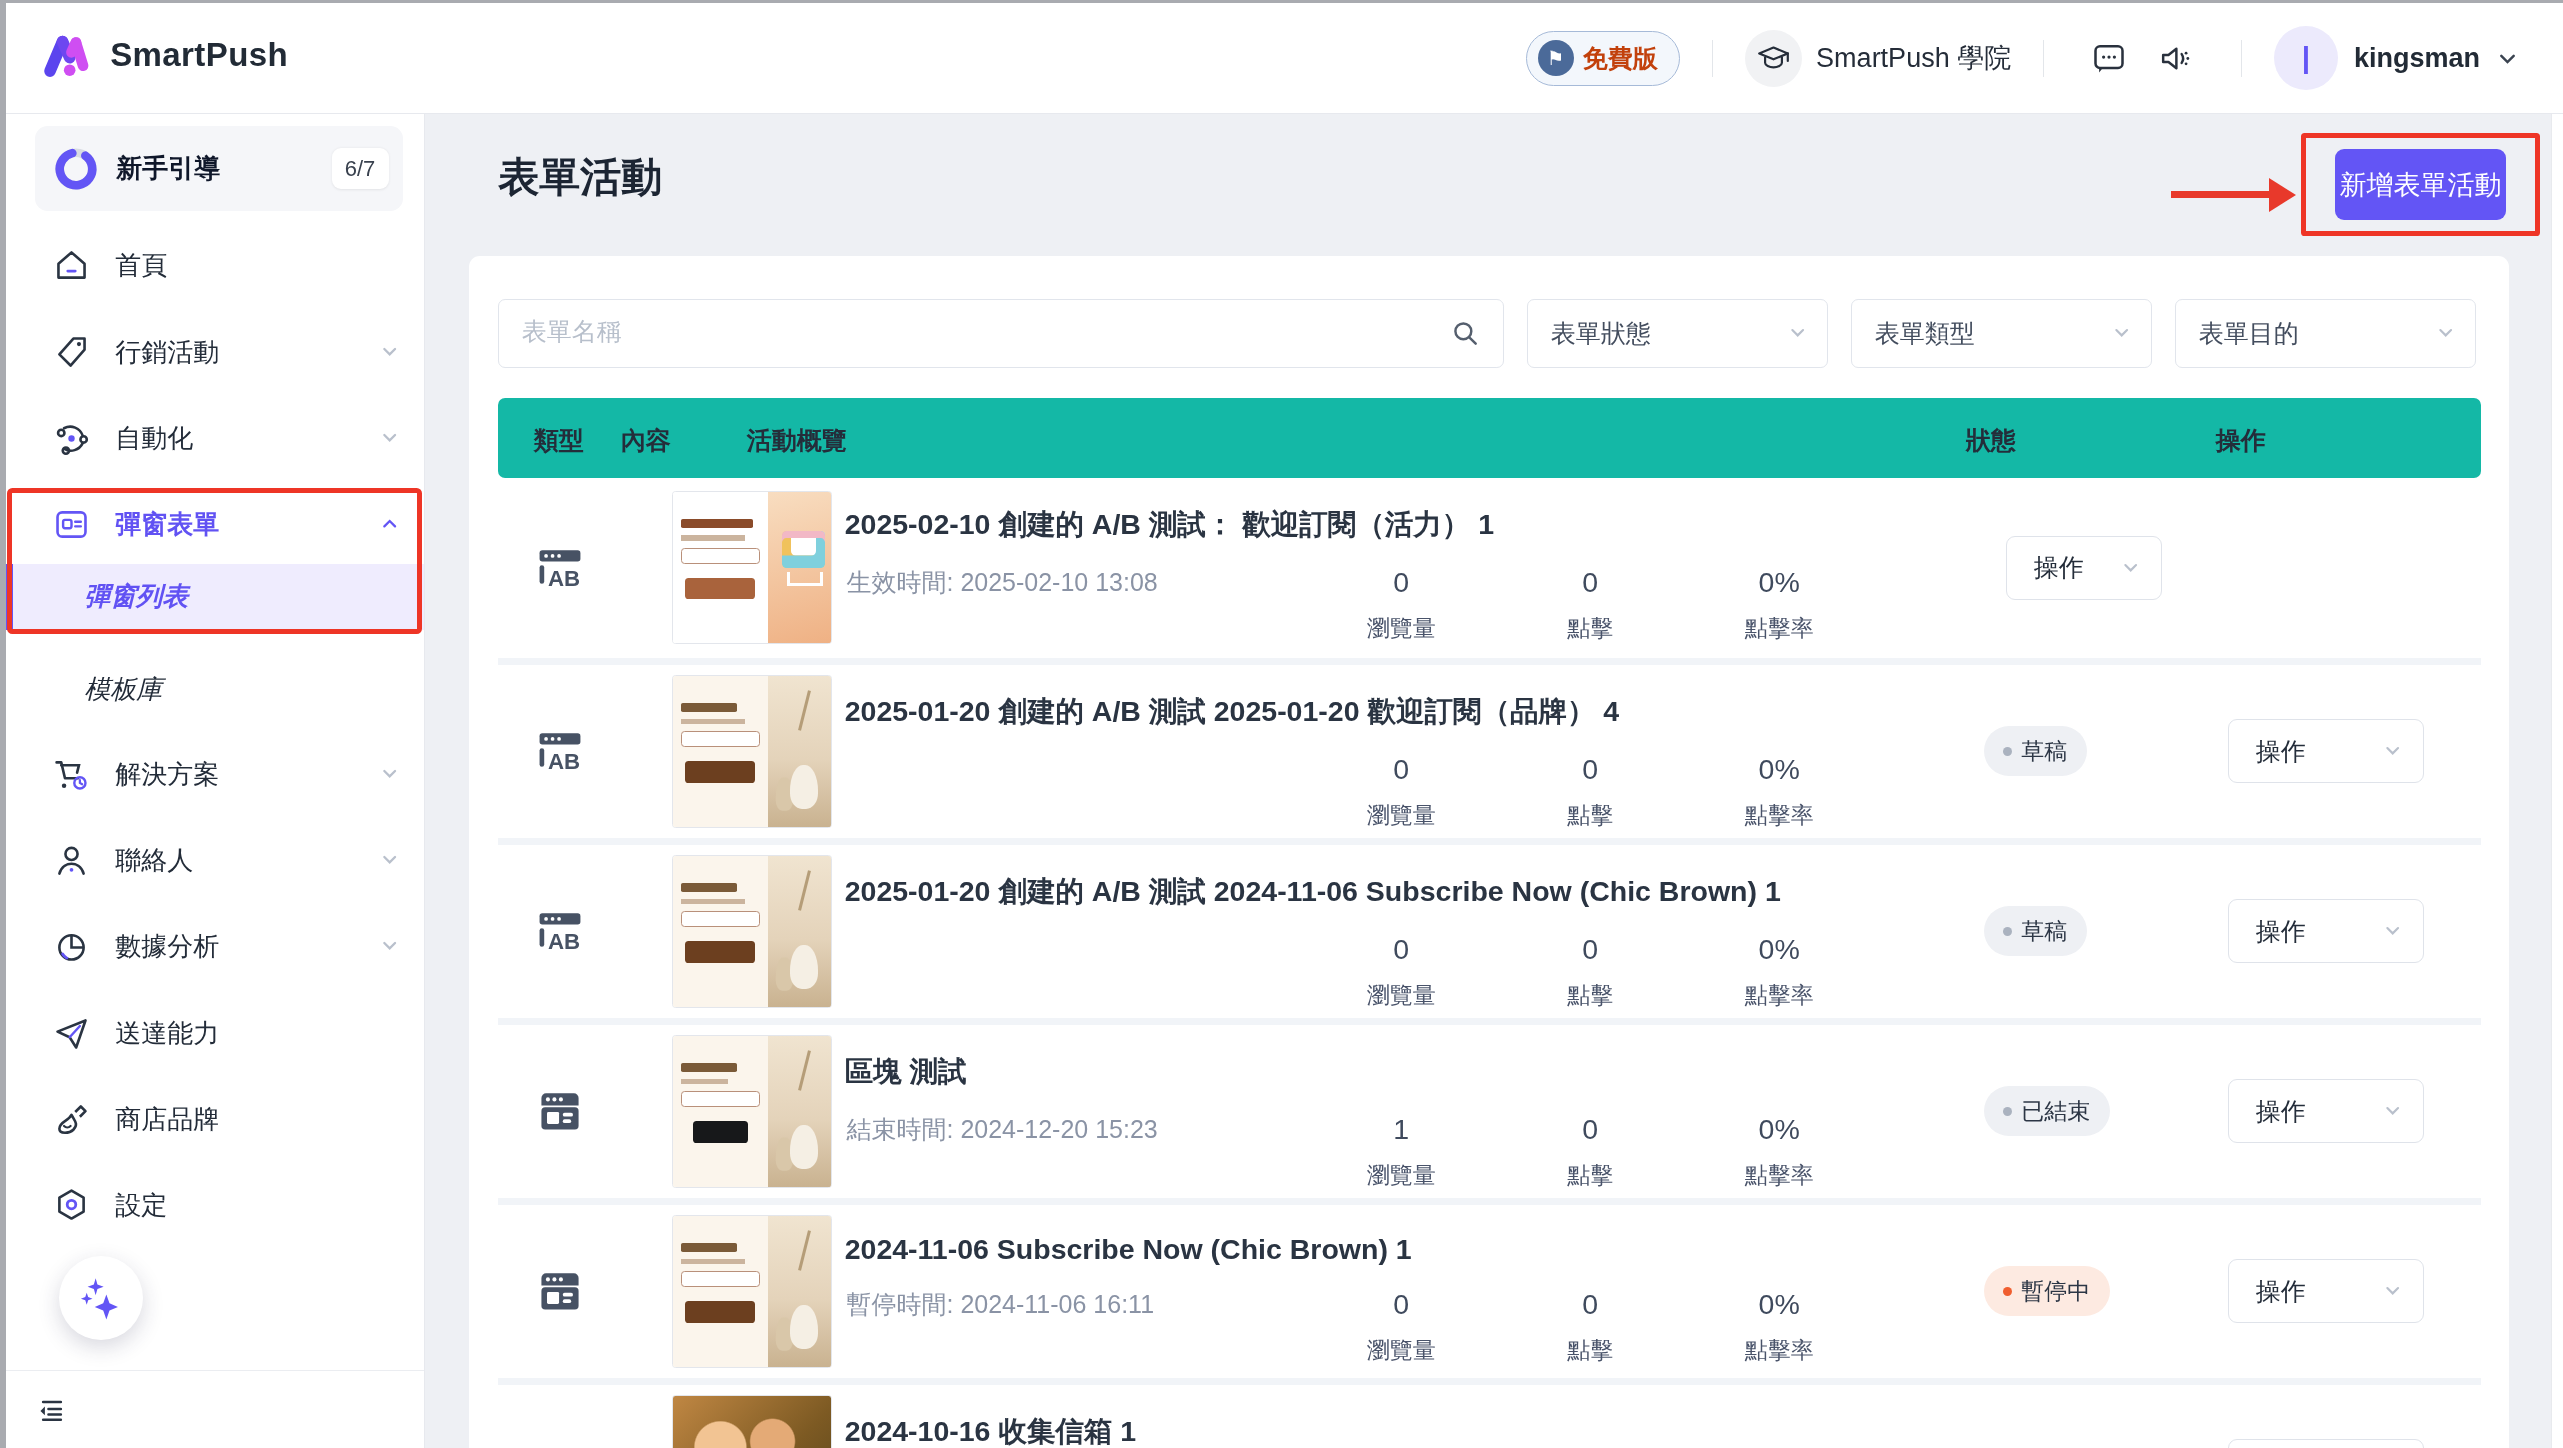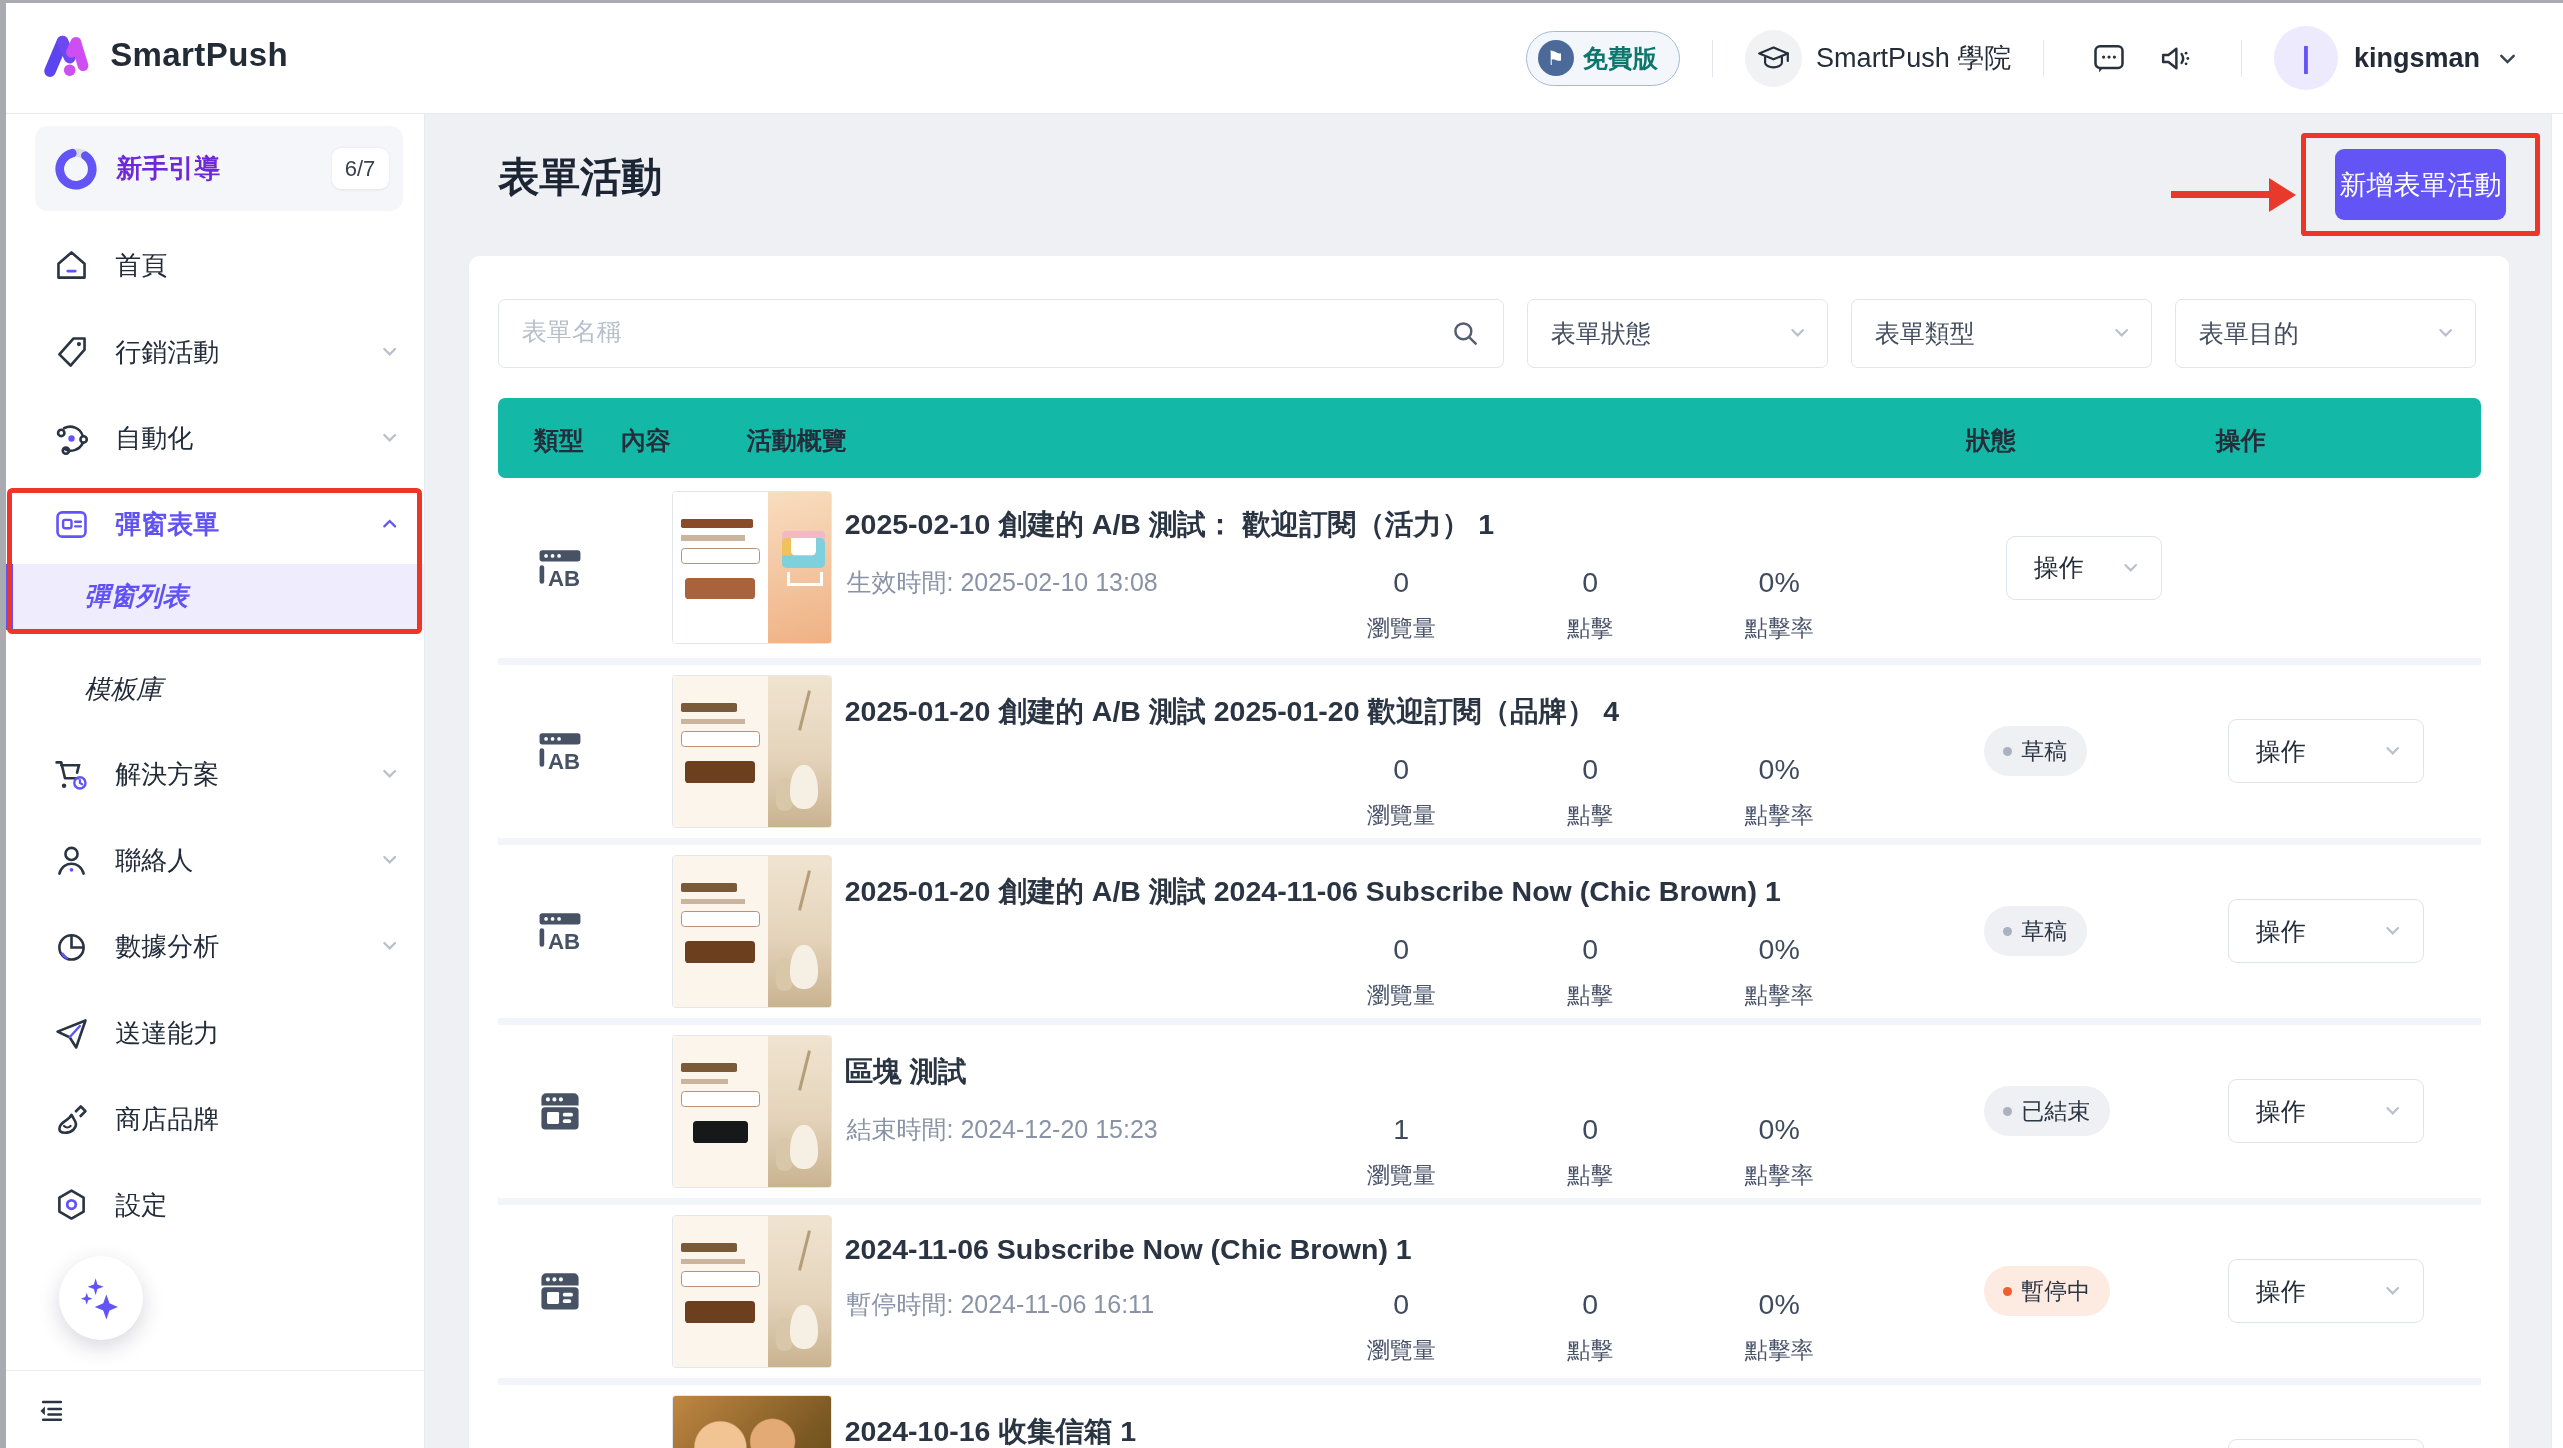--- a/index.html
+++ b/index.html
@@ -10,38 +10,38 @@
   
   .hdr { position:absolute; left:0; top:0; right:0; height:111px; background:#fff;
     border-bottom:0.9px solid #e7e9ee; z-index:30; }
   .brand { position:absolute; left:36px; top:27px; display:flex; align-items:center; gap:18px; }
   .brand-name { font-size:33px; font-weight:700; color:#222b36; letter-spacing:0.4px; }
   .hdr-right { position:absolute; right:44px; top:0; height:111px; display:flex; align-items:center; }
   .plan-pill { display:flex; align-items:center; gap:9px; height:55px; padding:0 21.4px 0 10.7px;
     border:1.8px solid #a6bad8; border-radius:28.5px; background:#f3f7fc; }
   .plan-flag { width:36px; height:36px; border-radius:50%; background:#4b6a99; color:#fff;
     font-size:19.6px; display:flex; align-items:center; justify-content:center; }
-  .plan-txt { font-size:25px; font-weight:600; color:#0f766e; }
+  .plan-txt { font-size:25px; font-weight:600; color:#c2410c; }
   .vdiv { width:0.9px; height:37px; background:#e3e6ea; margin:0 32px; }
   .academy { display:flex; align-items:center; gap:14.2px; }
   .academy-circ { width:57px; height:57px; border-radius:50%; background:#f1f2f4;
     display:flex; align-items:center; justify-content:center; }
   .academy-txt { font-size:27px; color:#252d39; font-weight:500; }
   .hdr-ico { margin:0 15px; display:flex; align-items:center; }
   .user { display:flex; align-items:center; gap:16px; }
   .avatar { width:64px; height:64px; border-radius:50%; background:#eceafc; color:#6355f5;
     font-size:30px; font-weight:700; display:flex; align-items:center; justify-content:center; }
   .user-name { font-size:27px; font-weight:700; color:#222b36; }
 
   
   .side { position:absolute; left:0; top:111px; bottom:0; width:419px; background:#fff;
     border-right:0.9px solid #e7e9ee; z-index:20; }
   .onb { position:absolute; left:28.5px; top:12.5px; width:368px; height:85px; background:#f5f6f9;
     border-radius:12.5px; display:flex; align-items:center; padding:0 14.2px 0 19.6px; }
-  .onb-label { font-size:26px; font-weight:700; color:#6d28d9; margin-left:18px; flex:1; }
+  .onb-label { font-size:26px; font-weight:700; color:#0f172a; margin-left:18px; flex:1; }
   .onb-badge { width:57px; height:41px; background:#fff; border-radius:9px; font-size:22px;
     color:#39414e; display:flex; align-items:center; justify-content:center;
     box-shadow:0 0.9px 2.7px rgba(0,0,0,.08); }
   .nav-item { position:absolute; left:12px; width:100%; height:53px; display:flex;
     align-items:center; padding-left:33px; cursor:pointer; }
   .nav-item .lbl { font-size:26px; color:#232c39; font-weight:500; margin-left:23px; flex:1; }
   .nav-item.purple .lbl { color:#6152f3; font-weight:600; }
   .nav-item .chev { margin-right:36px; }
   .sub-item { position:absolute; left:0; width:100%; height:66px; display:flex; align-items:center;
     padding-left:78px; font-size:26px; color:#232c39; font-weight:500; cursor:pointer;font-style:italic; }

